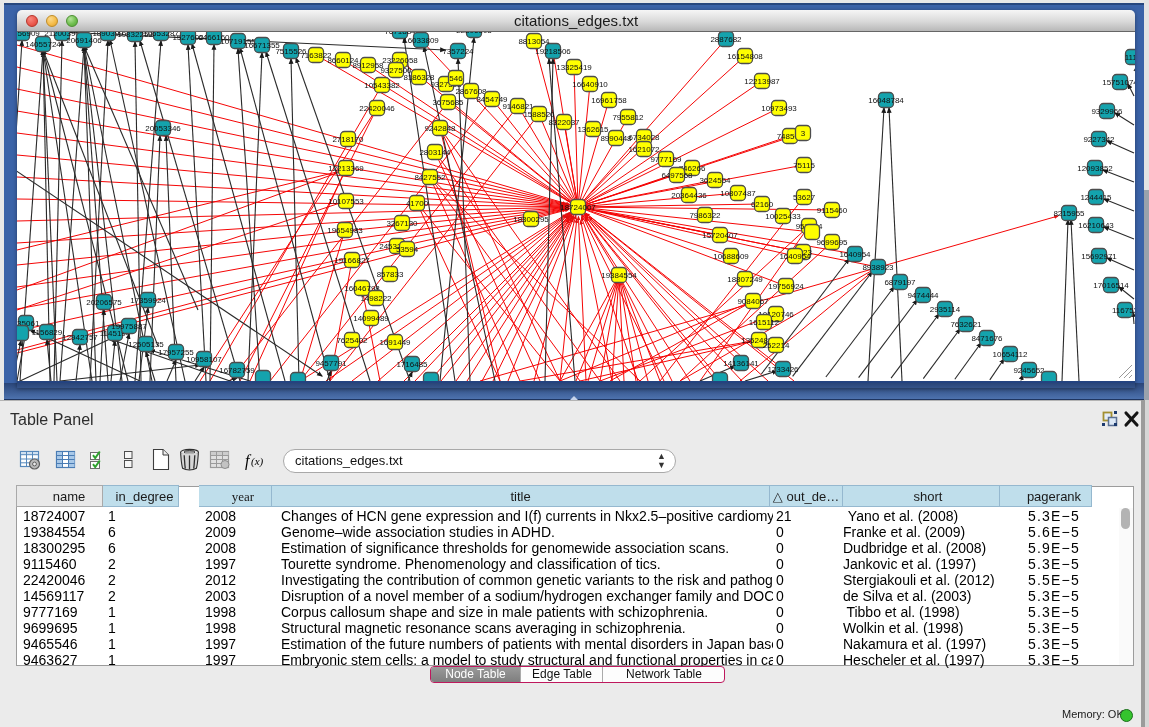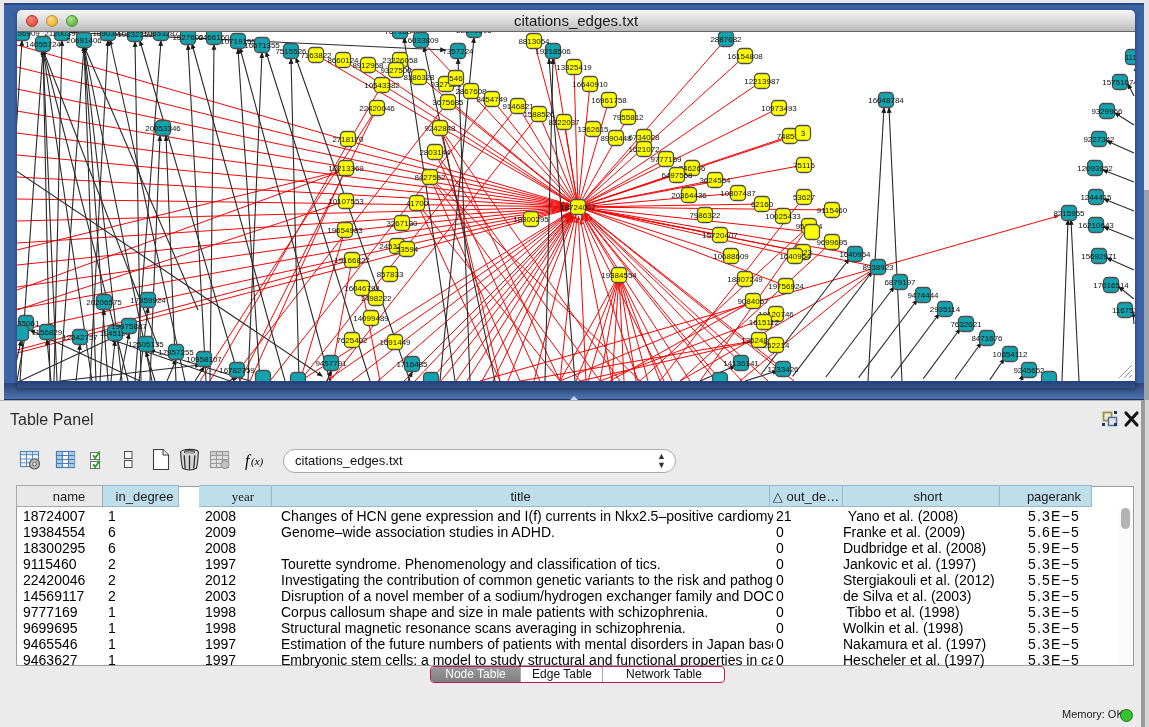--- a/index.html
+++ b/index.html
@@ -660,20 +660,21 @@
     <span class="c3">2009</span>
     <span class="c4">Genome–wide association studies in ADHD.</span>
     <span class="c5">0</span>
     <span class="c6">Franke et al. (2009)</span>
     <span class="c7">5.6E−5</span>
   </div>
 <div class="tr" style="top:540px">
     <span class="c1">18300295</span>
     <span class="c2">6</span>
     <span class="c3">2008</span>
+    <span class="c4">Estimation of significance thresholds for genomewide association scans.</span>
     <span class="c5">0</span>
     <span class="c6">Dudbridge et al. (2008)</span>
     <span class="c7">5.9E−5</span>
   </div>
 <div class="tr" style="top:556px">
     <span class="c1">9115460</span>
     <span class="c2">2</span>
     <span class="c3">1997</span>
     <span class="c4">Tourette syndrome. Phenomenology and classification of tics.</span>
     <span class="c5">0</span>

